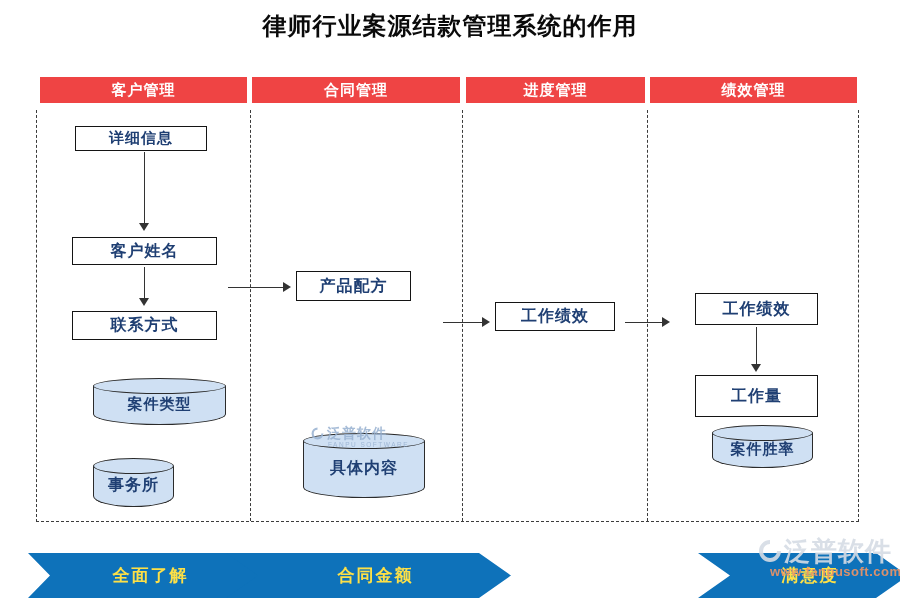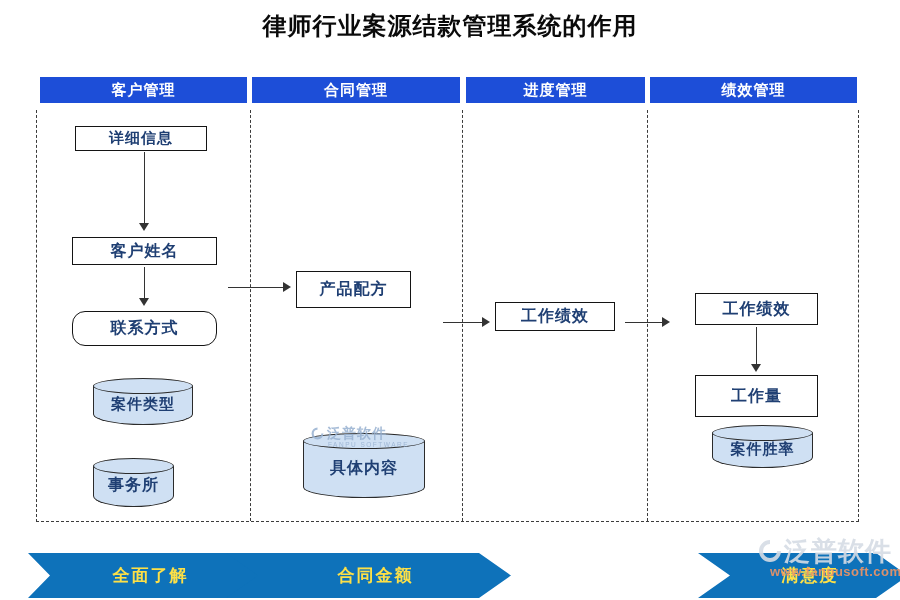--- a/index.html
+++ b/index.html
@@ -7,21 +7,21 @@
     width:900px;height:600px;position:relative;background:#ffffff;
     font-family:"Liberation Sans","DejaVu Sans",sans-serif;overflow:hidden;
   }
   .title{
     position:absolute;left:0;top:10px;width:900px;text-align:center;
     font-family:"DejaVu Serif","Liberation Serif",serif;
     font-size:24px;font-weight:bold;color:#0a0a0a;letter-spacing:1px;
   }
   
   .hdr{
-    position:absolute;top:77px;height:26px;background:#1d4ed8;color:#ffffff;
+    position:absolute;top:77px;height:26px;background:#ef4444;color:#ffffff;
     font-weight:bold;font-size:15px;text-align:center;line-height:26px;letter-spacing:1px;
   }
   
   .frame{
     position:absolute;left:36px;top:110px;width:821px;height:411px;
     border-left:1px dashed #3c3c3c;border-right:1px dashed #3c3c3c;border-bottom:1px dashed #3c3c3c;
   }
   .vsep{position:absolute;top:110px;height:411px;width:0;border-left:1px dashed #3c3c3c;}
   
   .box{
@@ -101,39 +101,39 @@
 </div>
 <div class="arrow-v" style="left:144px;top:152px;height:76px;">
     <span class="head"></span>
   </div>
 <div class="box" style="left:72px;top:237px;width:145px;height:28px;">
   <span>客户姓名</span>
 </div>
 <div class="arrow-v" style="left:144px;top:267px;height:36px;">
     <span class="head"></span>
   </div>
-<div class="box" style="left:72px;top:311px;width:145px;height:35px;border-radius:13px;">
+<div class="box" style="left:72px;top:311px;width:145px;height:29px;">
   <span>联系方式</span>
 </div>
-<div class="cyl" style="left:93px;top:378px;width:100px;height:47px;">
+<div class="cyl" style="left:93px;top:378px;width:100px;height:47px;padding-left:33px;">
   <div class="cyl-top"></div>
   <div class="cyl-body"></div>
   <div class="cyl-label" style="font-size:15px;">案件类型</div>
 </div>
 <div class="cyl" style="left:93px;top:458px;width:81px;height:49px;">
   <div class="cyl-top"></div>
   <div class="cyl-body"></div>
   <div class="cyl-label">事务所</div>
 </div>
 
 <div class="arrow-h" style="left:228px;top:287px;width:60px;">
     <span class="head"></span>
   </div>
 
-<div class="box" style="left:296px;top:271px;width:115px;height:37px;">
+<div class="box" style="left:296px;top:271px;width:115px;height:30px;">
   <span>产品配方</span>
 </div>
 <div class="cyl" style="left:303px;top:433px;width:122px;height:65px;">
   <div class="cyl-top"></div>
   <div class="cyl-body"></div>
   <div class="cyl-label">具体内容</div>
 </div>
 
 <div class="wm-cyl">
   <div class="row">

